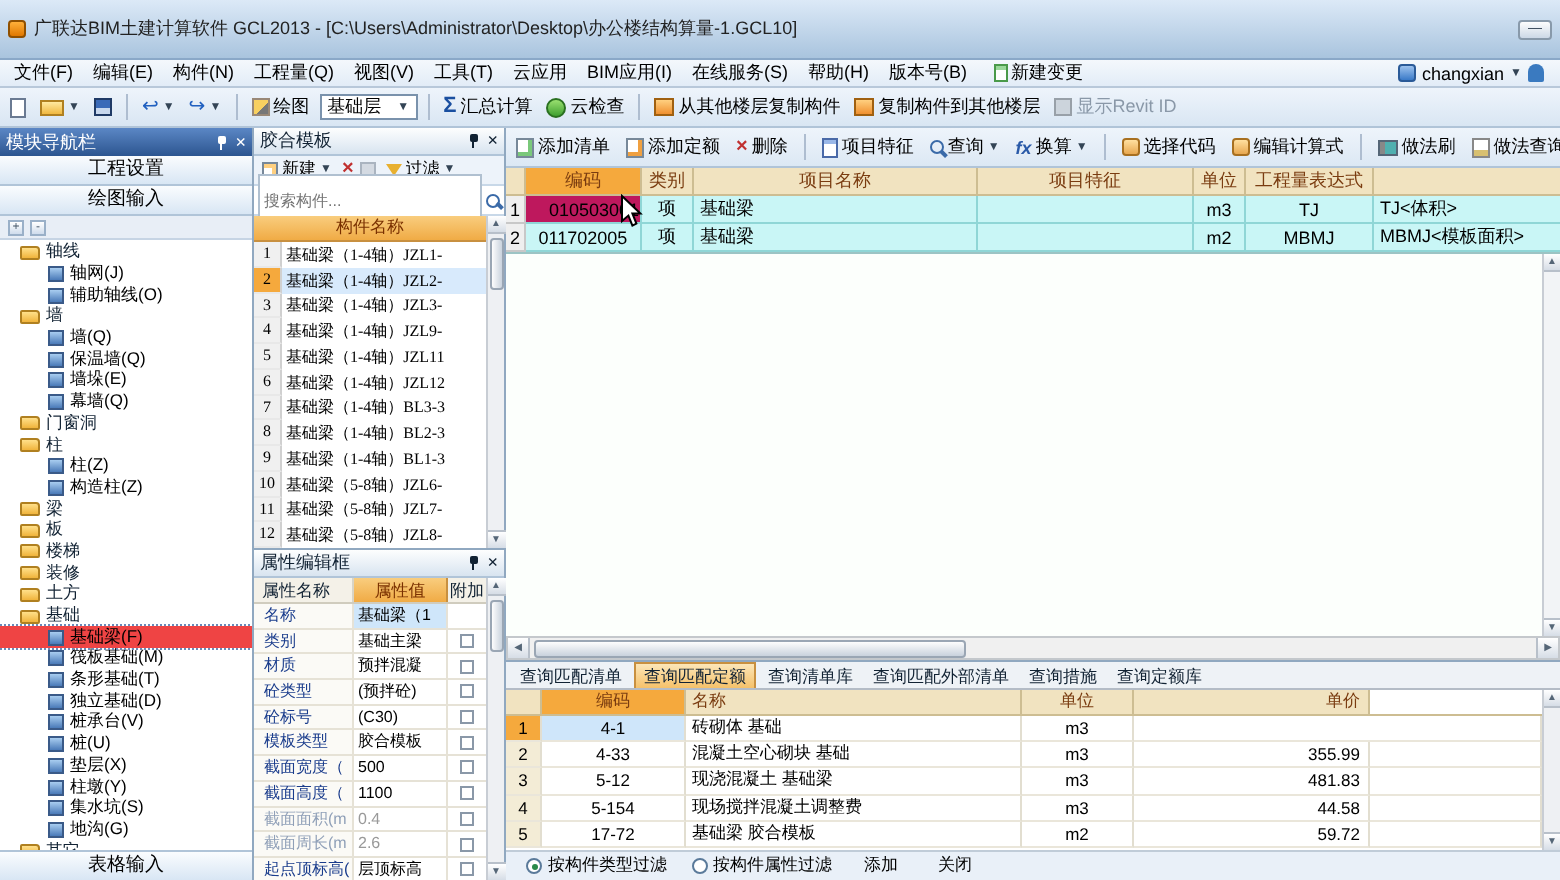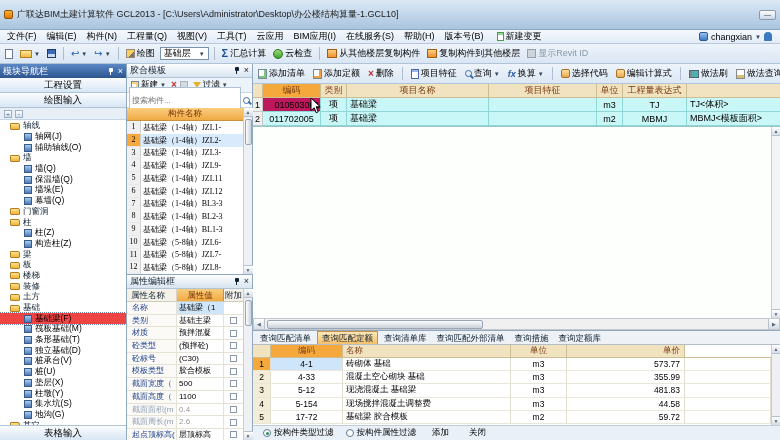--- a/index.html
+++ b/index.html
@@ -693,21 +693,20 @@
               <span class="qt-cell q-name">名称</span>
               <span class="qt-cell q-unit">单位</span>
               <span class="qt-cell q-price">单价</span>
               <span class="qt-cell q-fill"></span>
             </div>
             <div class="qt-row sel">
                 <span class="qt-cell q-num">1</span>
                 <span class="qt-cell q-code">4-1</span>
                 <span class="qt-cell q-name">砖砌体 基础</span>
                 <span class="qt-cell q-unit">m3</span>
-                <span class="qt-cell q-price">573.77</span>
                 <span class="qt-cell q-fill"></span>
               </div>
               <div class="qt-row">
                 <span class="qt-cell q-num">2</span>
                 <span class="qt-cell q-code">4-33</span>
                 <span class="qt-cell q-name">混凝土空心砌块 基础</span>
                 <span class="qt-cell q-unit">m3</span>
                 <span class="qt-cell q-price">355.99</span>
                 <span class="qt-cell q-fill"></span>
               </div>

